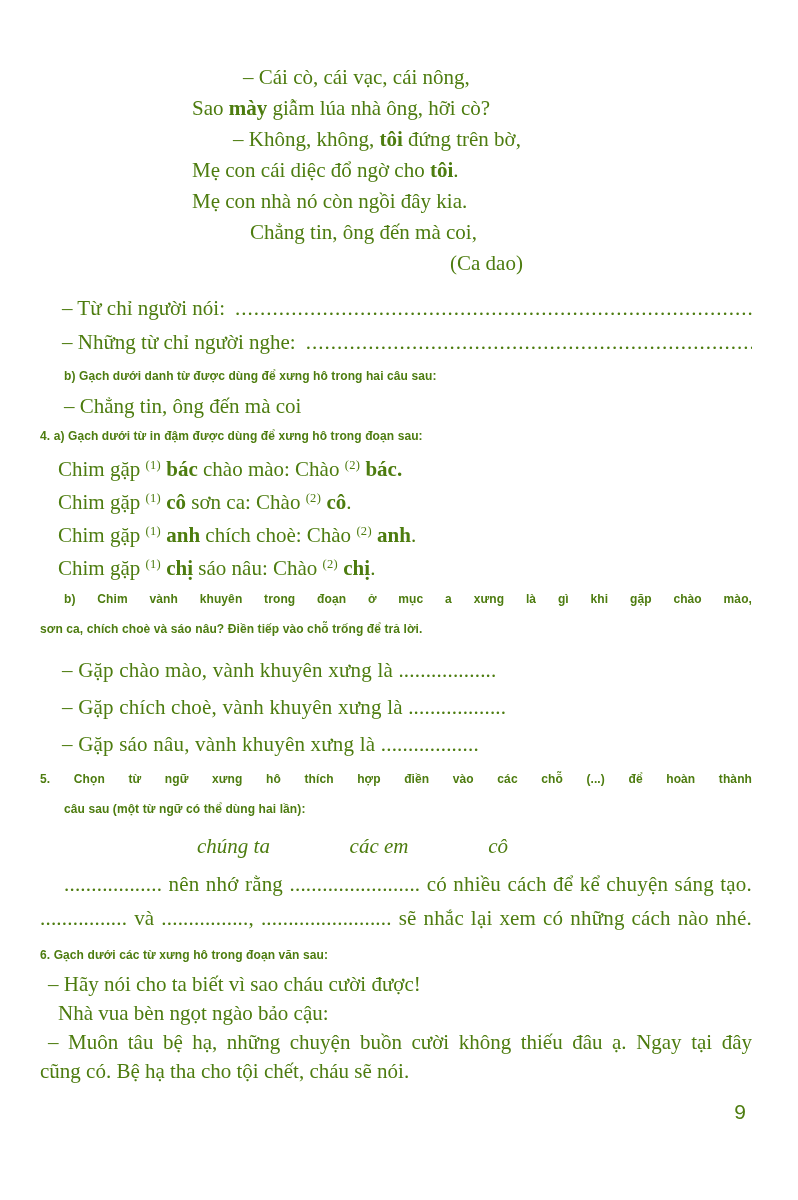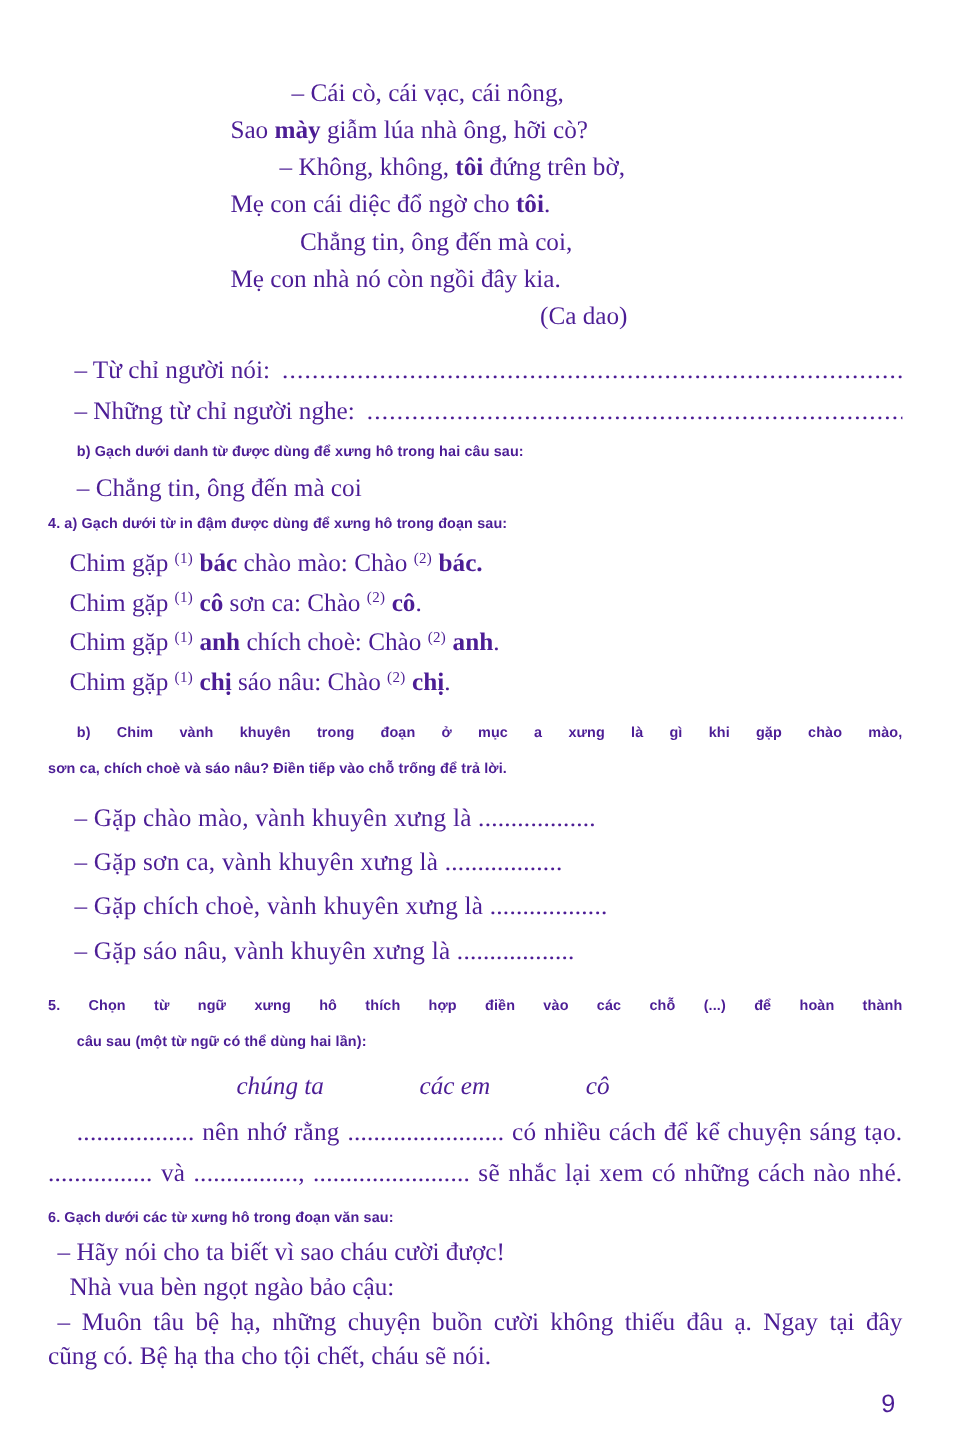--- a/index.html
+++ b/index.html
@@ -1,21 +1,21 @@
 <!DOCTYPE html>
 <html><head>
 <meta charset="utf-8">
 <style>
   html,body { margin:0; padding:0; background:#ffffff; }
   .page {
     position:relative;
     width:798px; height:1200px;
     box-sizing:border-box;
     background:#ffffff;
-    color:#4c1d95;
+    color:#4d7c0f;
     font-family:"Liberation Serif","DejaVu Serif",serif;
     font-size:21px;
     padding:62px 46px 0 40px;
     overflow:hidden;
   }
   .b   { font-weight:700; }
   .sup { font-size:12.5px; vertical-align:7px; letter-spacing:0.3px; }
 
   .pline { line-height:31px; white-space:nowrap; }
   .pi1 { padding-left:203px; }
@@ -68,21 +68,21 @@
   }
   .ex5-fill { line-height:34px; letter-spacing:0.2px; }
   .ex5-fill.first { padding-left:24px; margin-top:6px; }
 
   .ex6-line { line-height:29px; }
   .ind18 { padding-left:18px; }
   .ind8  { padding-left:8px; }
 
   .mt10 { margin-top:12px; }
   .mt5  { margin-top:5px; }
-  .mt4  { margin-top:12px; }
+  .mt4  { margin-top:1px; }
   .mt2  { margin-top:2px; }
   .mt8  { margin-top:8px; }
 
   .page-number {
     font-family:"Liberation Sans","DejaVu Sans",sans-serif;
     font-size:21px;
     text-align:right;
     margin-top:14px;
     padding-right:6px;
   }
@@ -90,22 +90,22 @@
 </head>
 <body>
 
 <div class="page">
 
   <div>
     <div class="pline pi1"><span>– Cái cò, cái vạc, cái nông,</span></div>
     <div class="pline pi2"><span>Sao </span><span class="b">mày</span><span> giẫm lúa nhà ông, hỡi cò?</span></div>
     <div class="pline pi3"><span>– Không, không, </span><span class="b">tôi</span><span> đứng trên bờ,</span></div>
     <div class="pline pi4"><span>Mẹ con cái diệc đổ ngờ cho </span><span class="b">tôi</span><span>.</span></div>
+    <div class="pline pi6"><span>Mẹ con nhà nó còn ngồi đây kia.</span></div>
     <div class="pline pi5"><span>Chẳng tin, ông đến mà coi,</span></div>
-    <div class="pline pi6"><span>Mẹ con nhà nó còn ngồi đây kia.</span></div>
     <div class="pattr">(Ca dao)</div>
   </div>
 
   <div class="mt10">
     <div class="fillrow">
       <span class="lbl">– Từ chỉ người nói:</span>
       <span class="dotfill">........................................................................................................................................................</span>
     </div>
     <div class="fillrow">
       <span class="lbl">– Những từ chỉ người nghe:</span>
@@ -124,21 +124,20 @@
     <div class="chim"><span>Chim gặp </span><span class="sup">(1)</span><span> </span><span class="b">cô</span><span> sơn ca: Chào </span><span class="sup">(2)</span><span> </span><span class="b">cô</span><span>.</span></div>
     <div class="chim"><span>Chim gặp </span><span class="sup">(1)</span><span> </span><span class="b">anh</span><span> chích choè: Chào </span><span class="sup">(2)</span><span> </span><span class="b">anh</span><span>.</span></div>
     <div class="chim"><span>Chim gặp </span><span class="sup">(1)</span><span> </span><span class="b">chị</span><span> sáo nâu: Chào </span><span class="sup">(2)</span><span> </span><span class="b">chị</span><span>.</span></div>
   </div>
 
   <div class="mt4">
     <div class="heading h-indent stretch">b) Chim vành khuyên trong đoạn ở mục a xưng là gì khi gặp chào mào,</div>
     <div class="heading">sơn ca, chích choè và sáo nâu? Điền tiếp vào chỗ trống để trả lời.</div>
     <div class="mt8">
       <div class="gapline">– Gặp chào mào, vành khuyên xưng là ..................</div>
-      <div class="gapline">– Gặp sơn ca, vành khuyên xưng là ..................</div>
       <div class="gapline">– Gặp chích choè, vành khuyên xưng là ..................</div>
       <div class="gapline">– Gặp sáo nâu, vành khuyên xưng là ..................</div>
     </div>
   </div>
 
   <div class="mt4">
     <div class="heading stretch">5. Chọn từ ngữ xưng hô thích hợp điền vào các chỗ (...) để hoàn thành</div>
     <div class="heading h-indent">câu sau (một từ ngữ có thể dùng hai lần):</div>
     <div class="ex5-words">
       <span>chúng ta</span>

